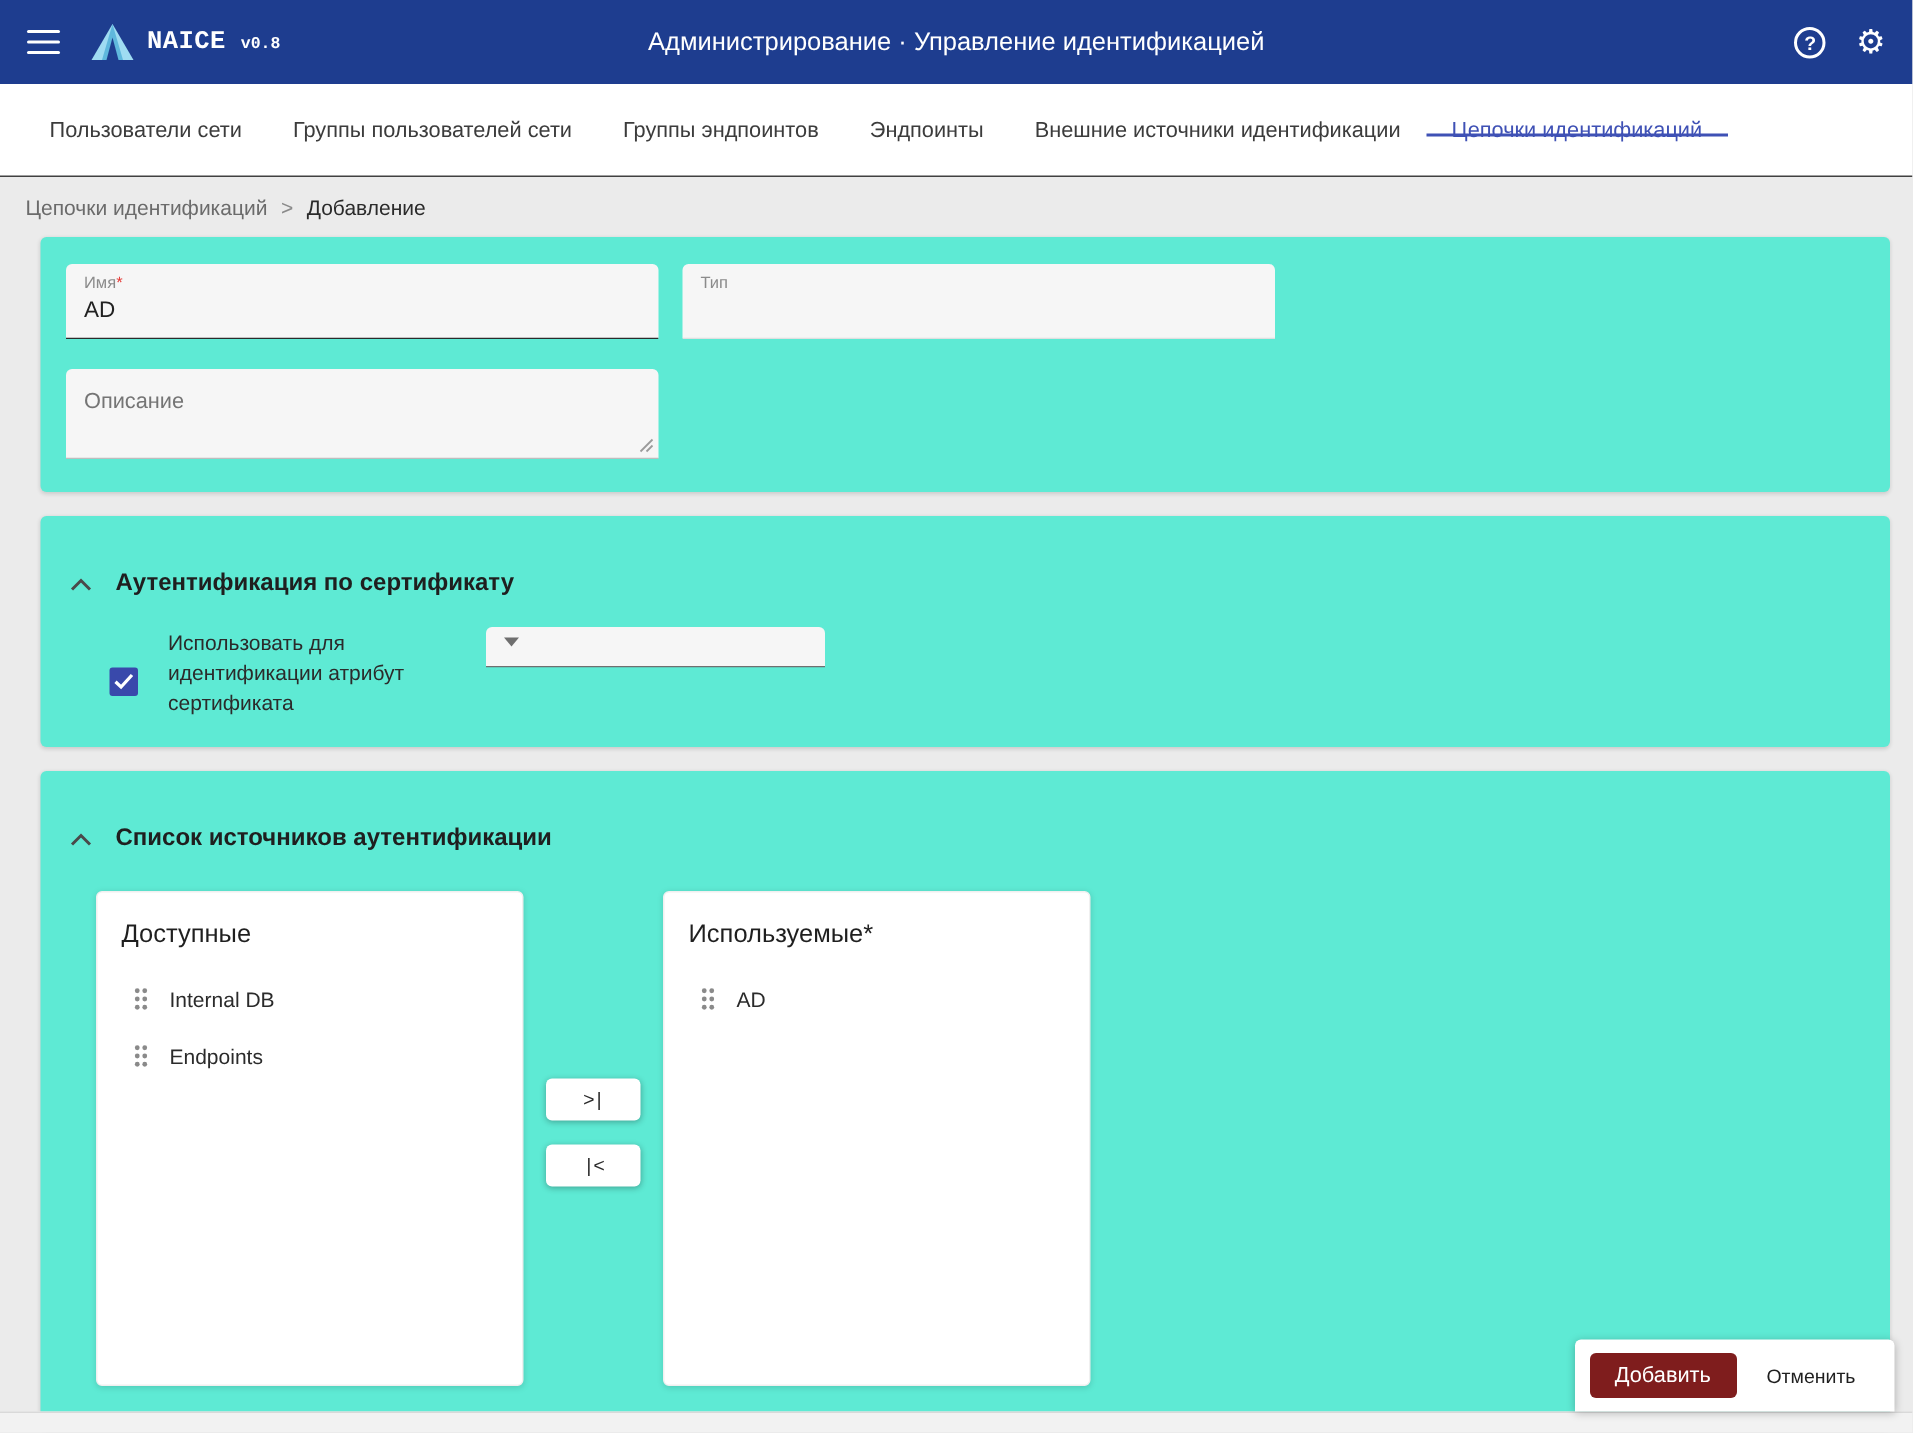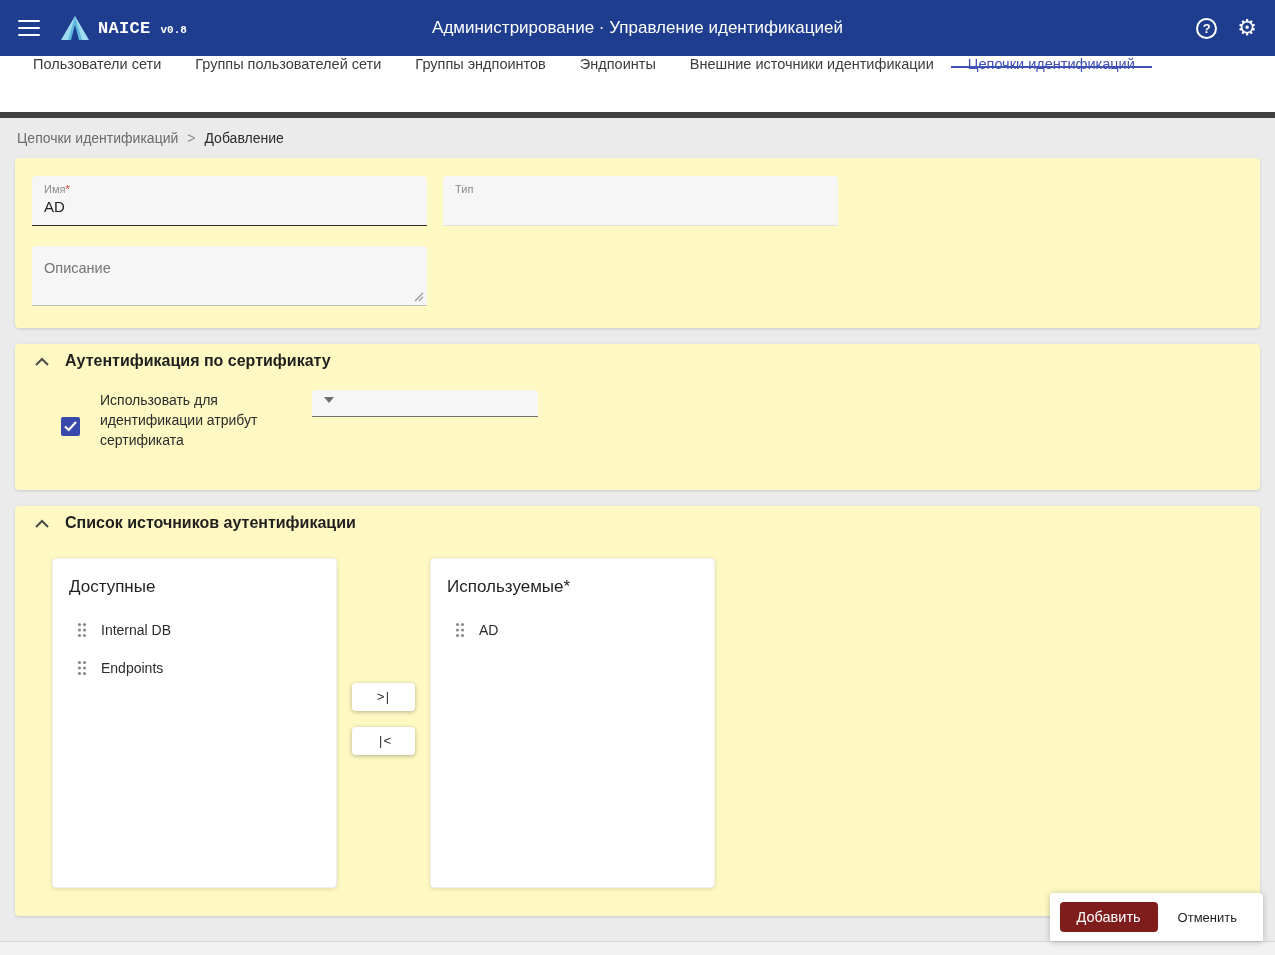--- a/index.html
+++ b/index.html
@@ -29,22 +29,22 @@
   .appbar-actions { margin-left:auto; display:flex; align-items:center; gap:20px; }
   .help-icon {
     width:21px; height:21px; border:2px solid #fff; border-radius:50%;
     display:flex; align-items:center; justify-content:center;
     font-size:13px; font-weight:bold; cursor:pointer;
   }
   .gear-icon { font-size:22px; line-height:1; cursor:pointer; }
 
   
   .tabbar {
-    background:#fff; height:62px; display:flex; align-items:flex-start;
-    padding:0 16px; border-bottom:6px solid #404040;
+    background:#fff; height:62px; display:flex; align-items:center;
+    padding:0 16px; border-bottom:1px solid #404040;
   }
   .tab {
     display:flex; align-items:center; padding:0 17px;
     font-size:14.5px; font-weight:500; color:#3c3c3c;
     cursor:pointer; position:relative; white-space:nowrap;
   }
   .tab.active { color:#3f51b5; }
   .tab.active::after {
     content:""; position:absolute; left:0; right:0; bottom:4px; height:2px; background:#3f51b5;
   }
@@ -54,23 +54,24 @@
     display:flex; align-items:center; gap:9px;
     padding:12px 17px 10px; font-size:14px;
   }
   .crumb-parent { color:#6b6b6b; cursor:pointer; }
   .crumb-sep { color:#8a8a8a; }
   .crumb-current { color:#2b2b2b; }
 
   
   .main { padding:2px 15px 0; }
   .card {
-    background:#fef9c3; border-radius:4px;
+    background:#5eead4; border-radius:4px;
     box-shadow:0 1px 3px rgba(0,0,0,.14);
     margin-bottom:16px;
+    margin-left:12px;
   }
   .card-fields { padding:18px 17px 22px; }
 
   .fields-row { display:flex; gap:16px; }
   .mfield {
     width:395px; background:#f6f6f6; border-radius:4px 4px 0 0;
     border-bottom:1px solid #2b2b2b; padding:7px 12px 7px;
     min-height:50px; cursor:text;
   }
   .mfield .flabel { font-size:11px; color:#8b8b8b; }
@@ -81,26 +82,26 @@
 
   .mtextarea {
     width:395px; height:60px; background:#f6f6f6; border-radius:4px 4px 0 0;
     border-bottom:1px solid #bdbdbd; margin-top:20px; position:relative;
     padding:14px 12px; cursor:text;
   }
   .mtextarea .flabel-rest { font-size:14.5px; color:#757575; }
   .resize-handle { position:absolute; right:3px; bottom:3px; }
 
   
-  .section-header { display:flex; align-items:center; gap:16px; padding:8px 20px 0; }
+  .section-header { display:flex; align-items:center; gap:16px; padding:36px 20px 0; }
   .collapse-icon { cursor:pointer; display:flex; }
   .section-title { font-size:16px; font-weight:bold; color:#1f1f1f; }
 
   
-  .cert-row { display:flex; align-items:flex-start; gap:40px; padding:20px 20px 40px 46px; }
+  .cert-row { display:flex; align-items:flex-start; gap:40px; padding:20px 20px 20px 46px; }
   .checkbox-wrap { display:flex; align-items:center; gap:20px; }
   .checkbox {
     width:19px; height:19px; background:#3949ab; border-radius:2px;
     display:flex; align-items:center; justify-content:center; cursor:pointer; flex:0 0 auto;
     margin-top:12px;
   }
   .checkbox-label { font-size:14px; line-height:20px; color:#2b2b2b; width:172px; }
   .mselect {
     width:226px; background:#f6f6f6; border-radius:4px 4px 0 0;
     border-bottom:1px solid #6f6f6f; padding:7px 12px 8px;

